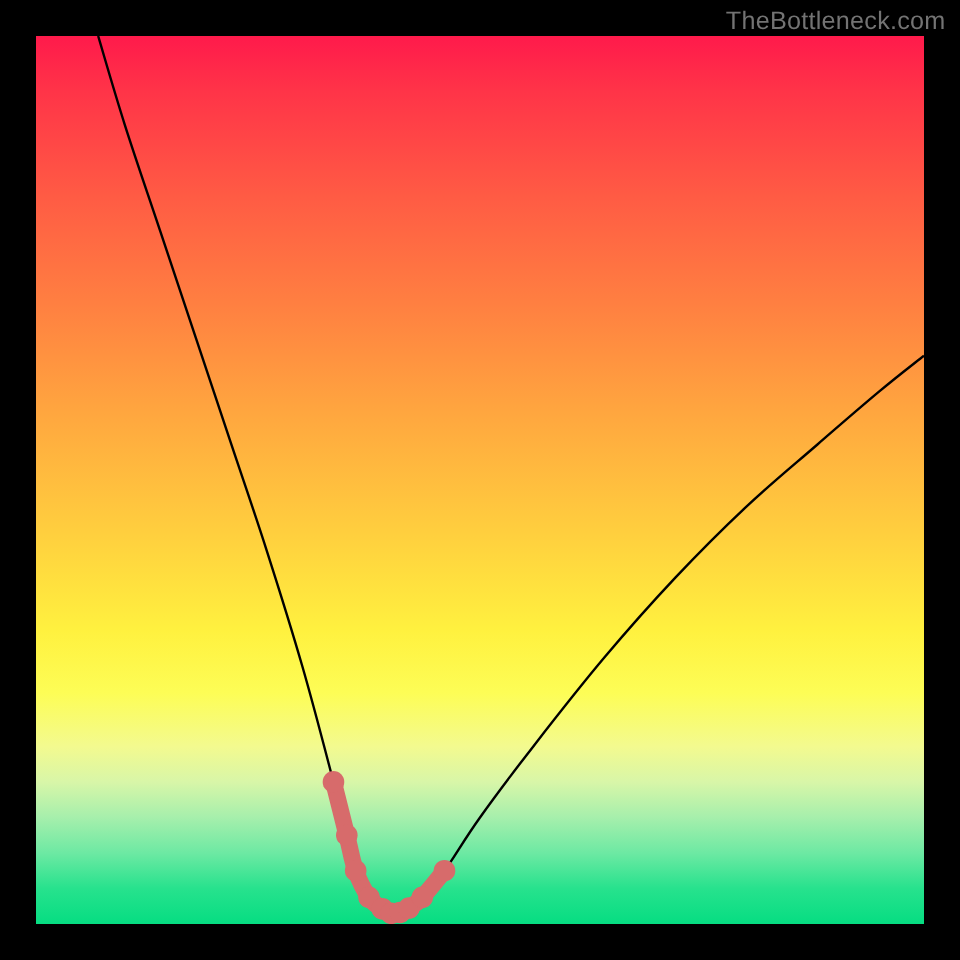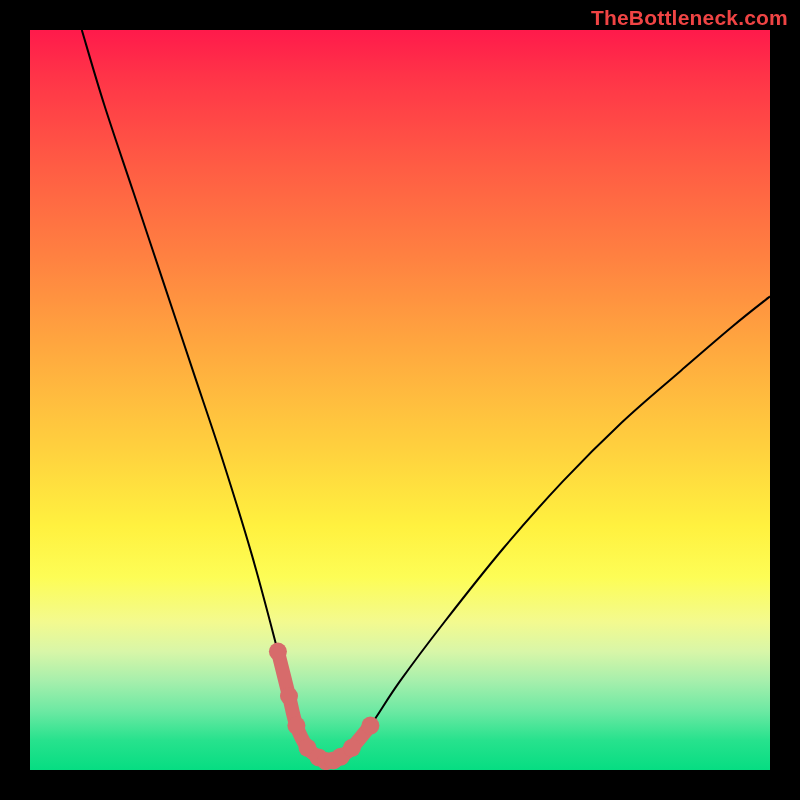--- a/index.html
+++ b/index.html
@@ -31,24 +31,24 @@
       #a6efac 88%,
       #6de9a3 92%,
       #27e28d 96%,
       #06dd82 100%
     );
   }
   .watermark {
     position: absolute;
     top: 6px;
     right: 12px;
-    color: #ef4444;
+    color: #737373;
     font-size: 21px;
     letter-spacing: 0.2px;
-    font-weight: 700;
+    font-weight: 400;
     user-select: none;
   }
   svg.curves {
     position: absolute;
     left: 0;
     top: 0;
     width: 740px;
     height: 740px;
   }
 </style>

